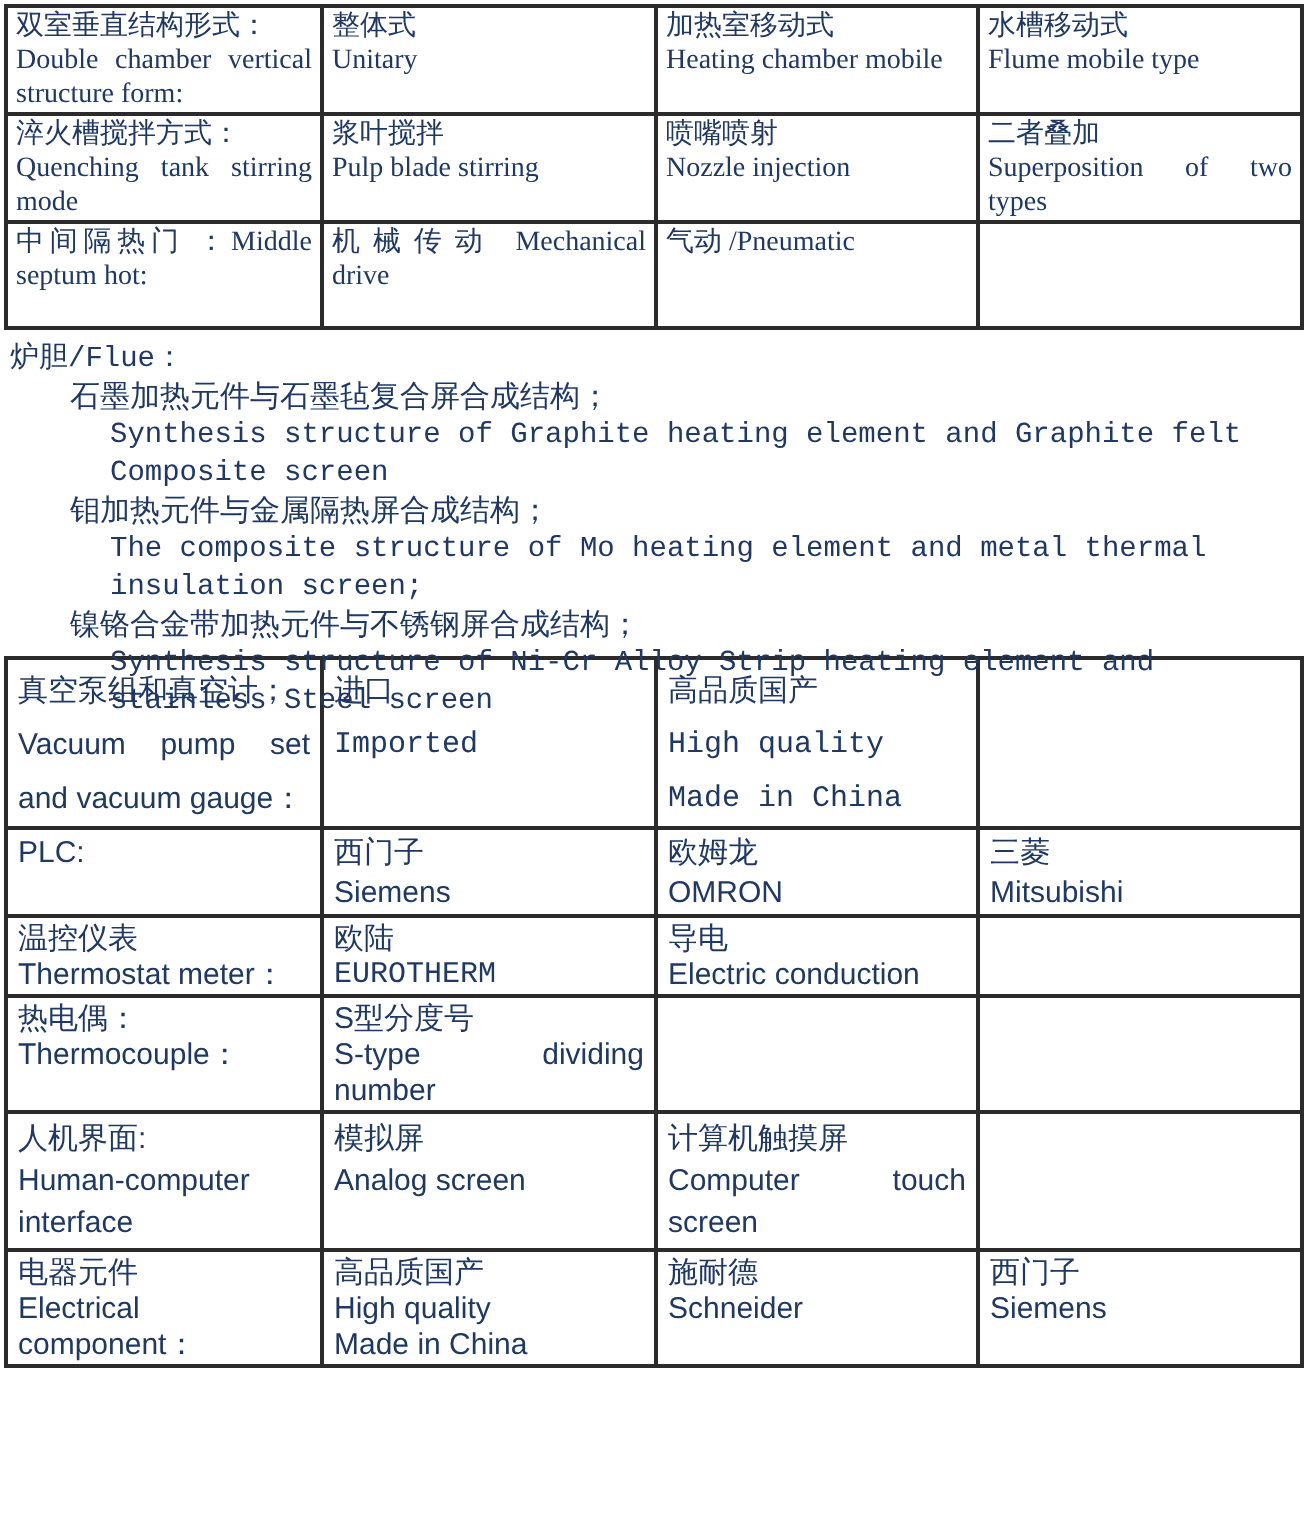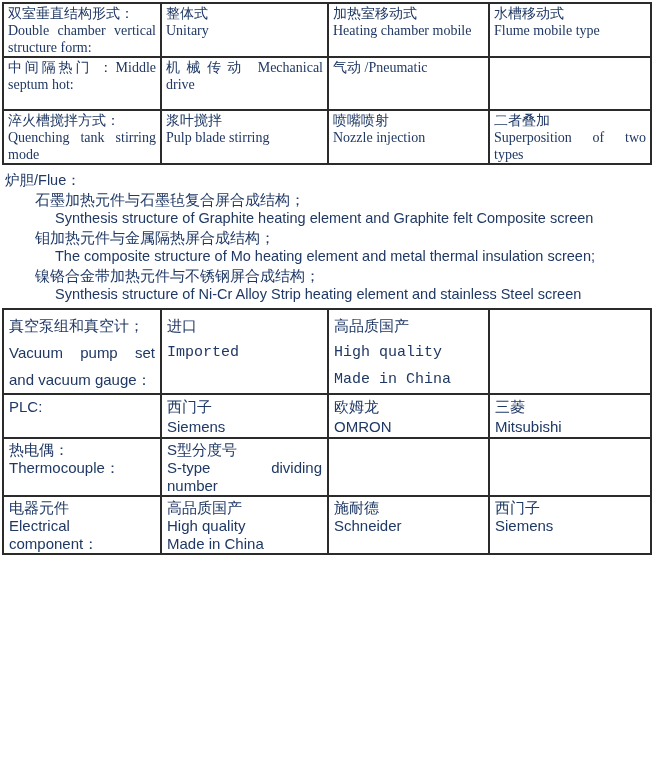--- a/index.html
+++ b/index.html
@@ -23,22 +23,22 @@
   .h87{height:82px}.h37{height:37px}.h40{height:40px}.h57{height:57px}
   .h58{height:58px}.h69{height:69px}.h55{height:55px}
   .lh18 td{line-height:18px}.lh20 td{line-height:20px}.lh21 td{line-height:21px}
   .lh26 td{line-height:26px}.lh27 td{line-height:27px}
 
   .jl{ text-align:justify; text-align-last:justify; }
   .serif{ font-family:Liberation Mono, monospace; }
 
   .flue{
     color:var(--text); font-size:14.5px; line-height:19px;
-    height:143px; box-sizing:border-box; padding:6px 0 0 3px;
-    font-family:Liberation Sans, sans-serif;
+    height:163px; box-sizing:border-box; padding:6px 0 0 3px;
+    font-family:Liberation Mono, monospace;
   }
   .flue .zh-line{ padding-left:30px; font-size:15px; }
   .flue .en-line{ padding-left:50px; }
 </style>
 </head>
 <body style="background: rgb(255, 255, 255);">
 
 <div class="page">
 
   <table class="t1">
@@ -63,51 +63,51 @@
         <div>加热室移动式</div>
         <div>Heating chamber mobile</div>
       </td>
       <td>
         <div>水槽移动式</div>
         <div>Flume mobile type</div>
       </td>
     </tr>
     <tr class="h53">
       <td>
-        <div class="jl">中间隔热门 ：Middle</div>
-        <div>septum hot:</div>
-      </td>
-      <td>
-        <div class="jl">机械传动 Mechanical</div>
-        <div>drive</div>
-      </td>
-      <td>
-        <div>气动 /Pneumatic</div>
-      </td>
-      <td></td>
-    </tr>
-    <tr class="h53">
-      <td>
         <div>淬火槽搅拌方式：</div>
         <div class="jl">Quenching tank stirring</div>
         <div>mode</div>
       </td>
       <td>
         <div>浆叶搅拌</div>
         <div>Pulp blade stirring</div>
       </td>
       <td>
         <div>喷嘴喷射</div>
         <div>Nozzle injection</div>
       </td>
       <td>
         <div>二者叠加</div>
         <div class="jl">Superposition of two</div>
         <div>types</div>
       </td>
+    </tr>
+    <tr class="h53">
+      <td>
+        <div class="jl">中间隔热门 ：Middle</div>
+        <div>septum hot:</div>
+      </td>
+      <td>
+        <div class="jl">机械传动 Mechanical</div>
+        <div>drive</div>
+      </td>
+      <td>
+        <div>气动 /Pneumatic</div>
+      </td>
+      <td></td>
     </tr>
   </tbody>
     </table>
 
   <div class="flue">
     <div>炉胆/Flue：</div>
     <div class="zh-line">石墨加热元件与石墨毡复合屏合成结构；</div>
     <div class="en-line">Synthesis structure of Graphite heating element and Graphite felt Composite screen</div>
     <div class="zh-line">钼加热元件与金属隔热屏合成结构；</div>
     <div class="en-line">The composite structure of Mo heating element and metal thermal insulation screen;</div>
@@ -150,33 +150,64 @@
       </td>
       <td>
         <div>欧姆龙</div>
         <div>OMRON</div>
       </td>
       <td>
         <div>三菱</div>
         <div>Mitsubishi</div>
       </td>
     </tr>
+    <tr class="h37 lh18">
+      <td>
+        <div>温控仪表</div>
+        <div>Thermostat meter：</div>
+      </td>
+      <td>
+        <div>欧陆</div>
+        <div class="serif">EUROTHERM</div>
+      </td>
+      <td>
+        <div>导电</div>
+        <div>Electric conduction</div>
+      </td>
+      <td></td>
+    </tr>
     <tr class="h57 lh18">
       <td>
         <div>热电偶：</div>
         <div>Thermocouple：</div>
       </td>
       <td>
         <div>S型分度号</div>
         <div class="jl">S-type dividing</div>
         <div>number</div>
       </td>
       <td></td>
       <td></td>
     </tr>
+    <tr class="h69 lh21">
+      <td>
+        <div>人机界面:</div>
+        <div>Human-computer interface</div>
+      </td>
+      <td>
+        <div>模拟屏</div>
+        <div>Analog screen</div>
+      </td>
+      <td>
+        <div>计算机触摸屏</div>
+        <div class="jl">Computer touch</div>
+        <div>screen</div>
+      </td>
+      <td></td>
+    </tr>
     <tr class="h55 lh18">
       <td>
         <div>电器元件</div>
         <div>Electrical</div>
         <div>component：</div>
       </td>
       <td>
         <div>高品质国产</div>
         <div>High quality</div>
         <div>Made in China</div>

